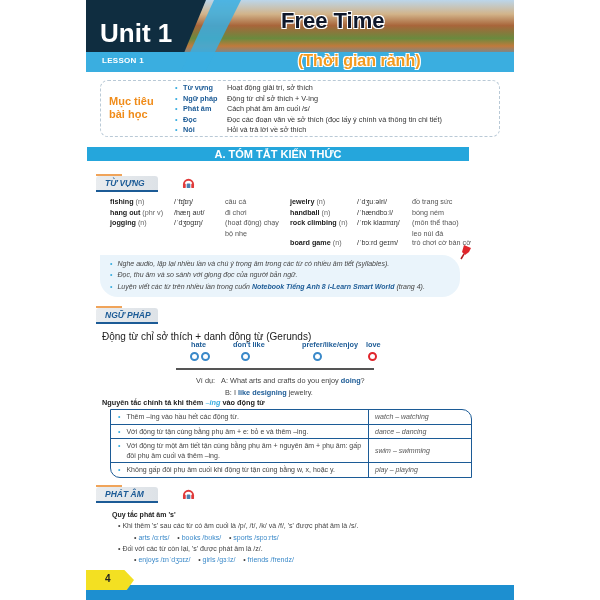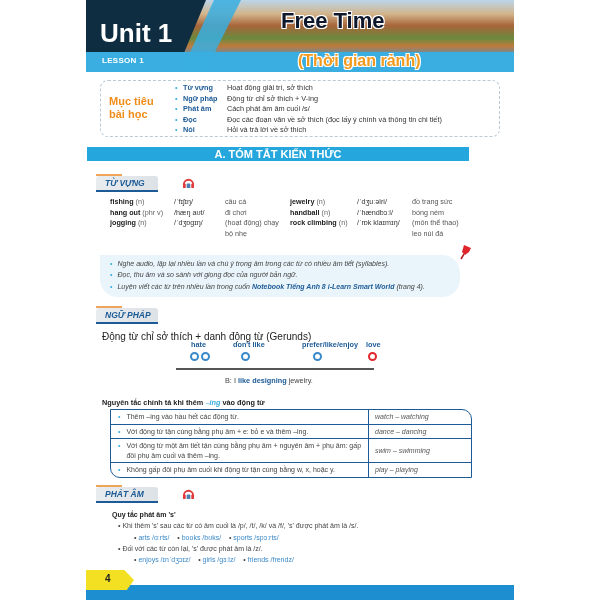--- a/index.html
+++ b/index.html
@@ -134,20 +134,21 @@
   <div class="vocab">
     <div class="vcol" style="left:24px;top:197px;width:200px;">
       <div style="position:relative;height:10.5px;"><span class="w">fishing</span> <span class="p">(n)</span><span style="position:absolute;left:64px;">/ˈfɪʃɪŋ/</span><span style="position:absolute;left:115px;color:#555;">câu cá</span></div>
       <div style="position:relative;height:10.5px;"><span class="w">hang out</span> <span class="p">(phr v)</span><span style="position:absolute;left:64px;">/hæŋ aʊt/</span><span style="position:absolute;left:115px;color:#555;">đi chơi</span></div>
       <div style="position:relative;height:20px;"><span class="w">jogging</span> <span class="p">(n)</span><span style="position:absolute;left:64px;">/ˈdʒɒɡɪŋ/</span><span style="position:absolute;left:115px;width:62px;color:#555;">(hoạt động) chạy bộ nhẹ</span></div>
     </div>
     <div class="vcol" style="left:204px;top:197px;width:200px;">
       <div style="position:relative;height:10.5px;"><span class="w">jewelry</span> <span class="p">(n)</span><span style="position:absolute;left:67px;">/ˈdʒuːəlri/</span><span style="position:absolute;left:122px;color:#555;">đồ trang sức</span></div>
       <div style="position:relative;height:10.5px;"><span class="w">handball</span> <span class="p">(n)</span><span style="position:absolute;left:67px;">/ˈhændbɔːl/</span><span style="position:absolute;left:122px;color:#555;">bóng ném</span></div>
       <div style="position:relative;height:20px;"><span class="w">rock climbing</span> <span class="p">(n)</span><span style="position:absolute;left:67px;">/ˈrɒk klaɪmɪŋ/</span><span style="position:absolute;left:122px;width:55px;color:#555;">(môn thể thao) leo núi đá</span></div>
+      <div style="position:relative;height:10.5px;"><span class="w">board game</span> <span class="p">(n)</span><span style="position:absolute;left:67px;">/ˈbɔːrd ɡeɪm/</span><span style="position:absolute;left:122px;color:#555;">trò chơi cờ bàn cờ</span></div>
     </div>
   </div>
 
   <div class="tips">
     <div><span class="b">•</span><span>Nghe audio, lặp lại nhiều lần và chú ý trọng âm trong các từ có nhiều âm tiết (syllables).</span></div>
     <div><span class="b">•</span><span>Đọc, thu âm và so sánh với giọng đọc của người bản ngữ.</span></div>
     <div><span class="b">•</span><span>Luyện viết các từ trên nhiều lần trong cuốn </span><span class="hl">Notebook Tiếng Anh 8 i-Learn Smart World</span><span> (trang 4).</span></div>
   </div>
   <svg class="pin" width="14" height="16" viewBox="0 0 14 16">
     <path d="M4 1 L11 4 L9 8 L5 11 L2 8 Z" fill="#e0262c"></path>
@@ -162,20 +163,21 @@
     <div class="sc-lbl" style="left:126px;">prefer/like/enjoy</div>
     <div class="sc-lbl" style="left:190px;">love</div>
     <div class="sc-ic" style="left:14px;"></div>
     <div class="sc-ic" style="left:25px;"></div>
     <div class="sc-ic" style="left:65px;"></div>
     <div class="sc-ic" style="left:137px;"></div>
     <div class="sc-ic" style="left:192px;border-color:#e0262c;"></div>
     <div class="sc-line"></div>
   </div>
   <div class="ex">
+    <div><span style="margin-right:6px;">Ví dụ:</span><span>A: What arts and crafts do you enjoy </span><span class="hl">doing</span><span>?</span></div>
     <div style="padding-left:29px;"><span>B: I </span><span class="hl">like designing</span><span> jewelry.</span></div>
   </div>
 
   <div class="rule-t"><span>Nguyên tắc chính tả khi thêm </span><span class="hl">–ing</span><span> vào động từ</span></div>
   <div class="rules">
     <div class="rrow">
         <div class="c1"><span class="b">•</span><span>Thêm –ing vào hầu hết các động từ.</span></div>
         <div class="c2">watch – watching</div>
       </div>
     <div class="rrow">

